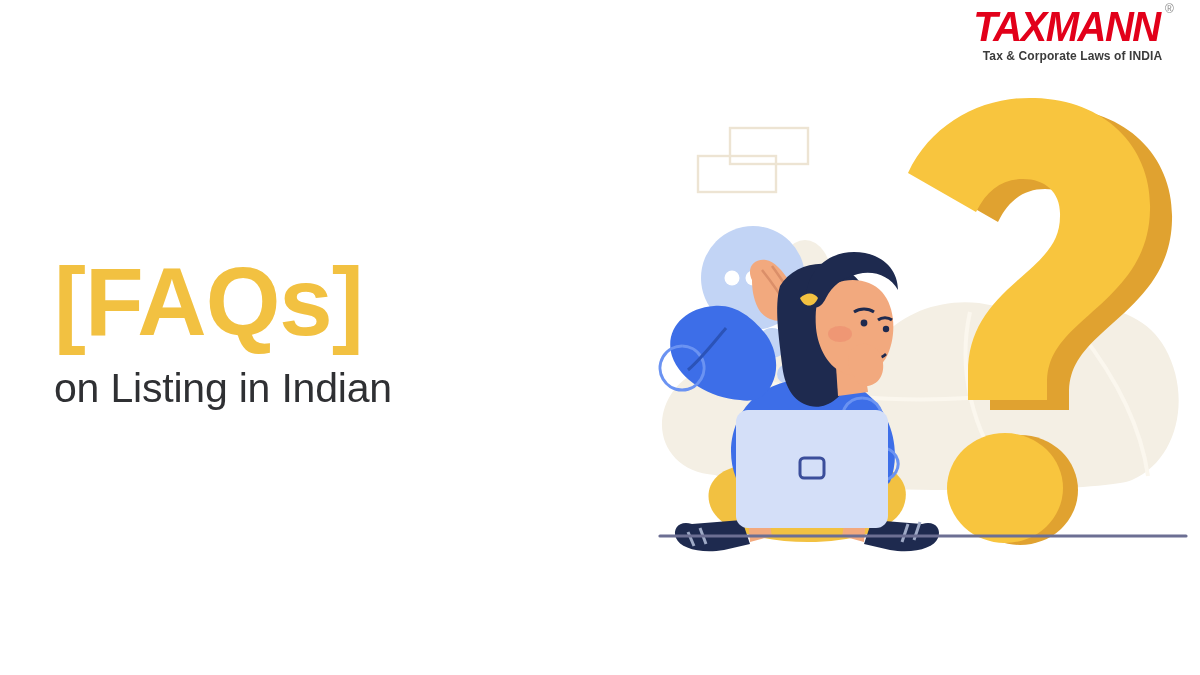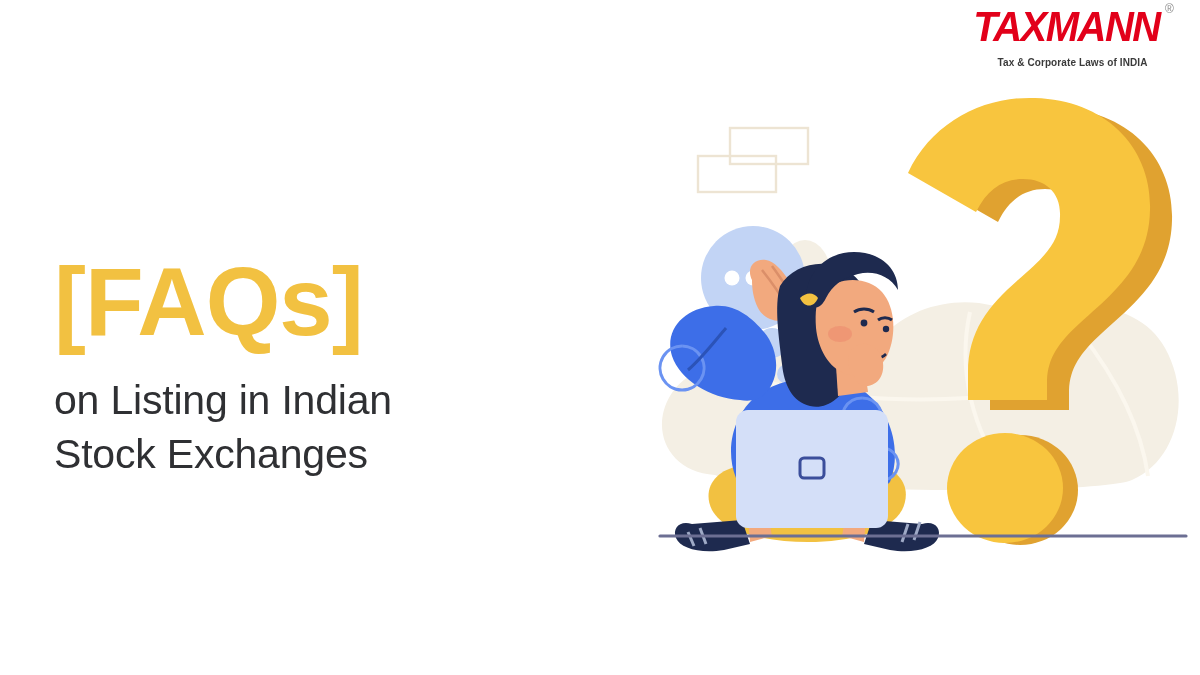--- a/index.html
+++ b/index.html
@@ -39,22 +39,22 @@
   .brand-reg {
     position:absolute;
     top:-2px; right:-2px;
     font-size:12px;
     font-style:normal;
     font-weight:normal;
     color:#8a8a8a;
     letter-spacing:0;
   }
   .brand-tagline {
-    margin-top:11px;
-    font-size:10px;
+    margin-top:3px;
+    font-size:12px;
     font-weight:bold;
     color:#3b3b3b;
     letter-spacing:0.1px;
     white-space:nowrap;
   }
 
   
   .headline {
     position:absolute;
     left:54px;
@@ -64,21 +64,21 @@
   .headline-faq {
     font-size:96px;
     font-weight:bold;
     line-height:1.05;
     color:#F2C141;
     letter-spacing:-1px;
     white-space:nowrap;
     margin-top:24px;
   }
   .headline-sub {
-    margin-top:20px;
+    margin-top:8px;
     font-size:41px;
     font-weight:normal;
     line-height:1.33;
     color:#2f3033;
     letter-spacing:-0.2px;
   }
   .headline-sub span { display:block; }
 
   
   .illustration {
@@ -97,21 +97,20 @@
     <div class="brand-wordmark">
       <span>TAXMANN</span><span class="brand-reg">®</span>
     </div>
     <div class="brand-tagline">Tax &amp; Corporate Laws of INDIA</div>
   </div>
 
   <div class="headline">
     <div class="headline-faq">[FAQs]</div>
     <div class="headline-sub">
       <span>on Listing in Indian</span>
-      <span>Stock Exchanges</span>
     </div>
   </div>
 
   <div class="illustration">
     <svg viewBox="0 0 560 500" xmlns="http://www.w3.org/2000/svg">
 
       <g>
         <path d="M75 395 C28 392 10 350 30 316 C48 286 92 276 120 282
                  C146 240 205 228 243 256 C280 216 352 210 392 246
                  C430 214 500 222 525 268 C552 316 538 380 492 400

